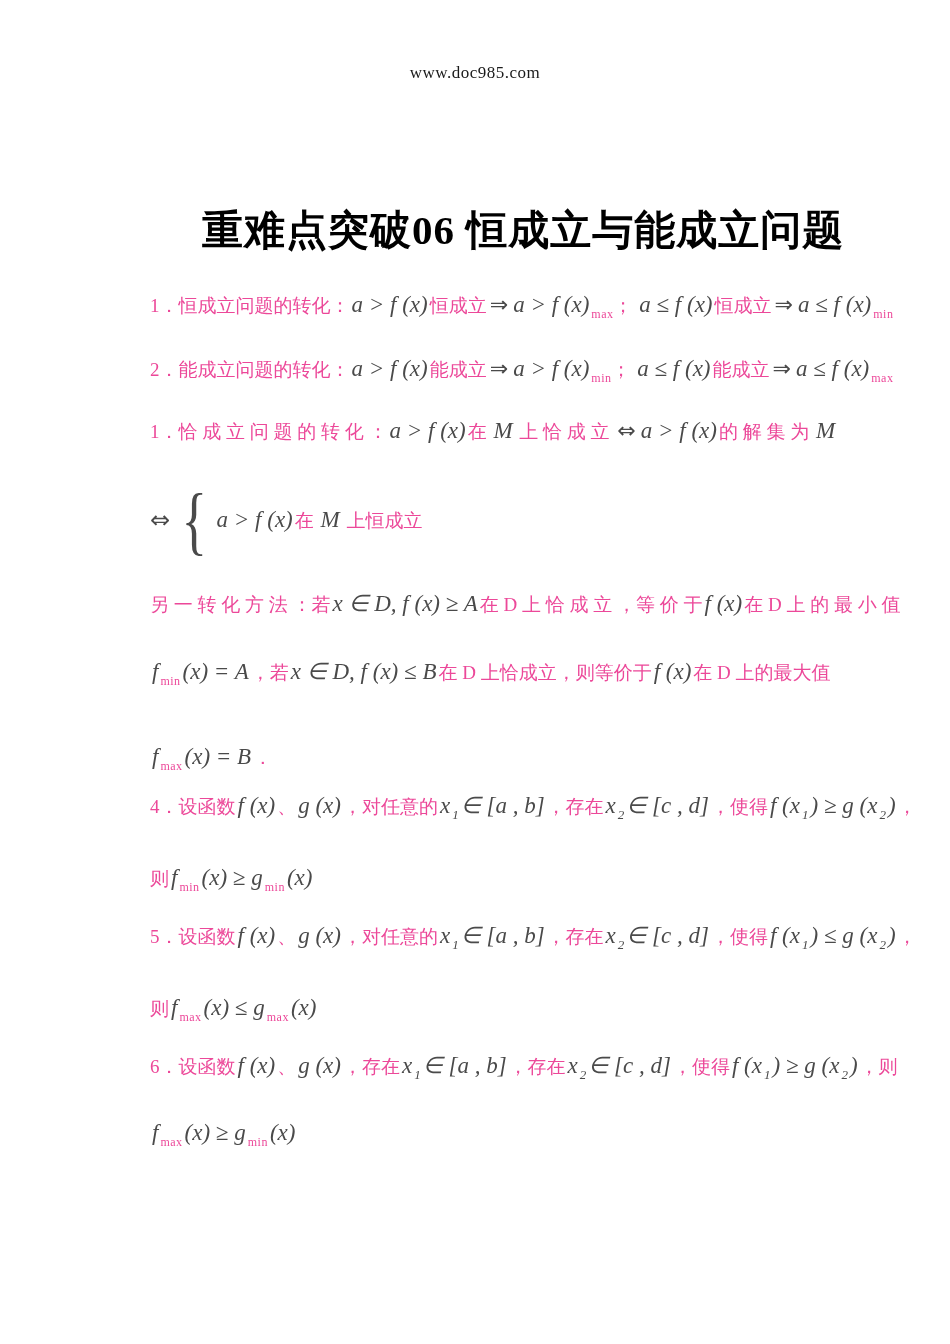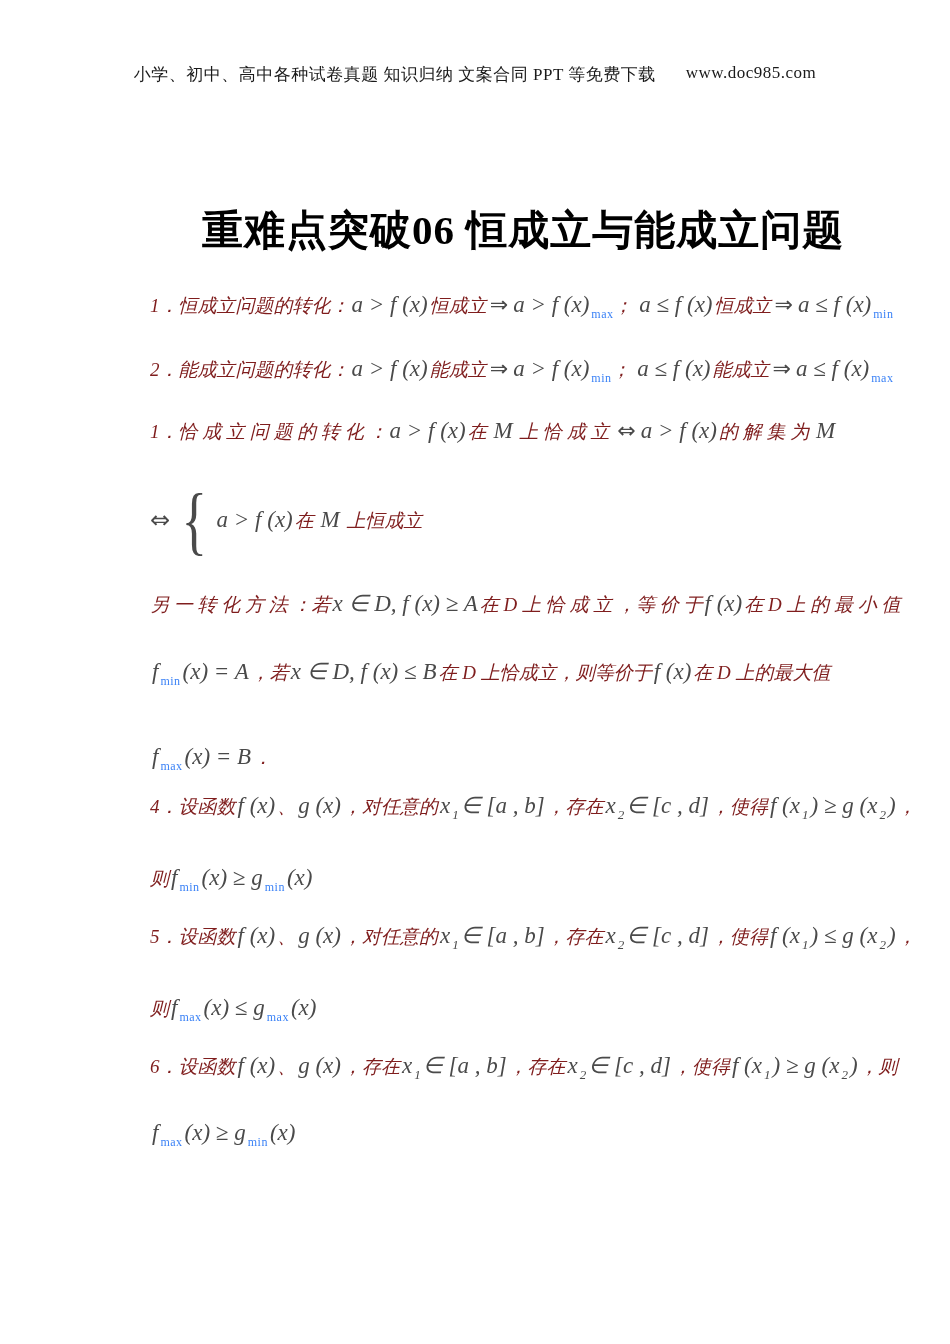--- a/index.html
+++ b/index.html
@@ -49,42 +49,41 @@
   }
   .para {
     position: absolute;
     left: 0;
     width: 680px;
     white-space: nowrap;
   }
   .seg-cn {
     font-family: "Liberation Serif", serif;
     font-size: 19px;
-    color: #7f1d1d;
-    font-style: italic;
+    color: #ec4899;
   }
   .seg-m {
     font-family: "Liberation Serif", serif;
     font-style: italic;
     font-size: 23px;
     color: #4a4a4a;
     padding: 0 2px;
   }
   .seg-sym {
     font-family: "DejaVu Sans", sans-serif;
     font-style: normal;
     font-size: 22px;
     color: #4a4a4a;
     padding: 0 3px;
   }
   .seg-sub {
     font-family: "Liberation Serif", serif;
     font-style: normal;
     font-size: 12px;
-    color: #3b82f6;
+    color: #ec4899;
     vertical-align: -6px;
     letter-spacing: 0.5px;
   }
   .seg-msub {
     font-family: "Liberation Serif", serif;
     font-style: italic;
     font-size: 13px;
     color: #4a4a4a;
     vertical-align: -6px;
   }
@@ -115,21 +114,20 @@
   }
   .cases .row {
     white-space: nowrap;
   }
 </style>
 </head>
 <body>
 
 <div class="page">
   <div class="doc-header">
-    <span>小学、初中、高中各种试卷真题 知识归纳 文案合同 PPT 等免费下载</span>
     <span>www.doc985.com</span>
   </div>
   <div class="doc-title">重难点突破06 恒成立与能成立问题</div>
   <div class="content" id="doc-body">
       <div class="para" style="top: 292px;"><span class="seg-cn">1．恒成立问题的转化：</span><span class="seg-m">a &gt; f (x)</span><span class="seg-cn">恒成立</span><span class="seg-sym">⇒</span><span class="seg-m">a &gt; f (x)</span><span class="seg-sub">max</span><span class="seg-cn">； </span><span class="seg-m">a ≤ f (x)</span><span class="seg-cn">恒成立</span><span class="seg-sym">⇒</span><span class="seg-m">a ≤ f (x)</span><span class="seg-sub">min</span></div>
       <div class="para" style="top: 356px;"><span class="seg-cn">2．能成立问题的转化：</span><span class="seg-m">a &gt; f (x)</span><span class="seg-cn">能成立</span><span class="seg-sym">⇒</span><span class="seg-m">a &gt; f (x)</span><span class="seg-sub">min</span><span class="seg-cn">； </span><span class="seg-m">a ≤ f (x)</span><span class="seg-cn">能成立</span><span class="seg-sym">⇒</span><span class="seg-m">a ≤ f (x)</span><span class="seg-sub">max</span></div>
       <div class="para" style="top: 418px;"><span class="seg-cn">1．恰 成 立 问 题 的 转 化 ：</span><span class="seg-m">a &gt; f (x)</span><span class="seg-cn">在 </span><span class="seg-m">M</span><span class="seg-cn"> 上 恰 成 立 </span><span class="seg-sym">⇔</span><span class="seg-m">a &gt; f (x)</span><span class="seg-cn">的 解 集 为 </span><span class="seg-m">M</span></div>
       <div class="para cases" style="top: 480px;">
         <span class="lead">⇔</span>
         <span class="brace">{</span>

